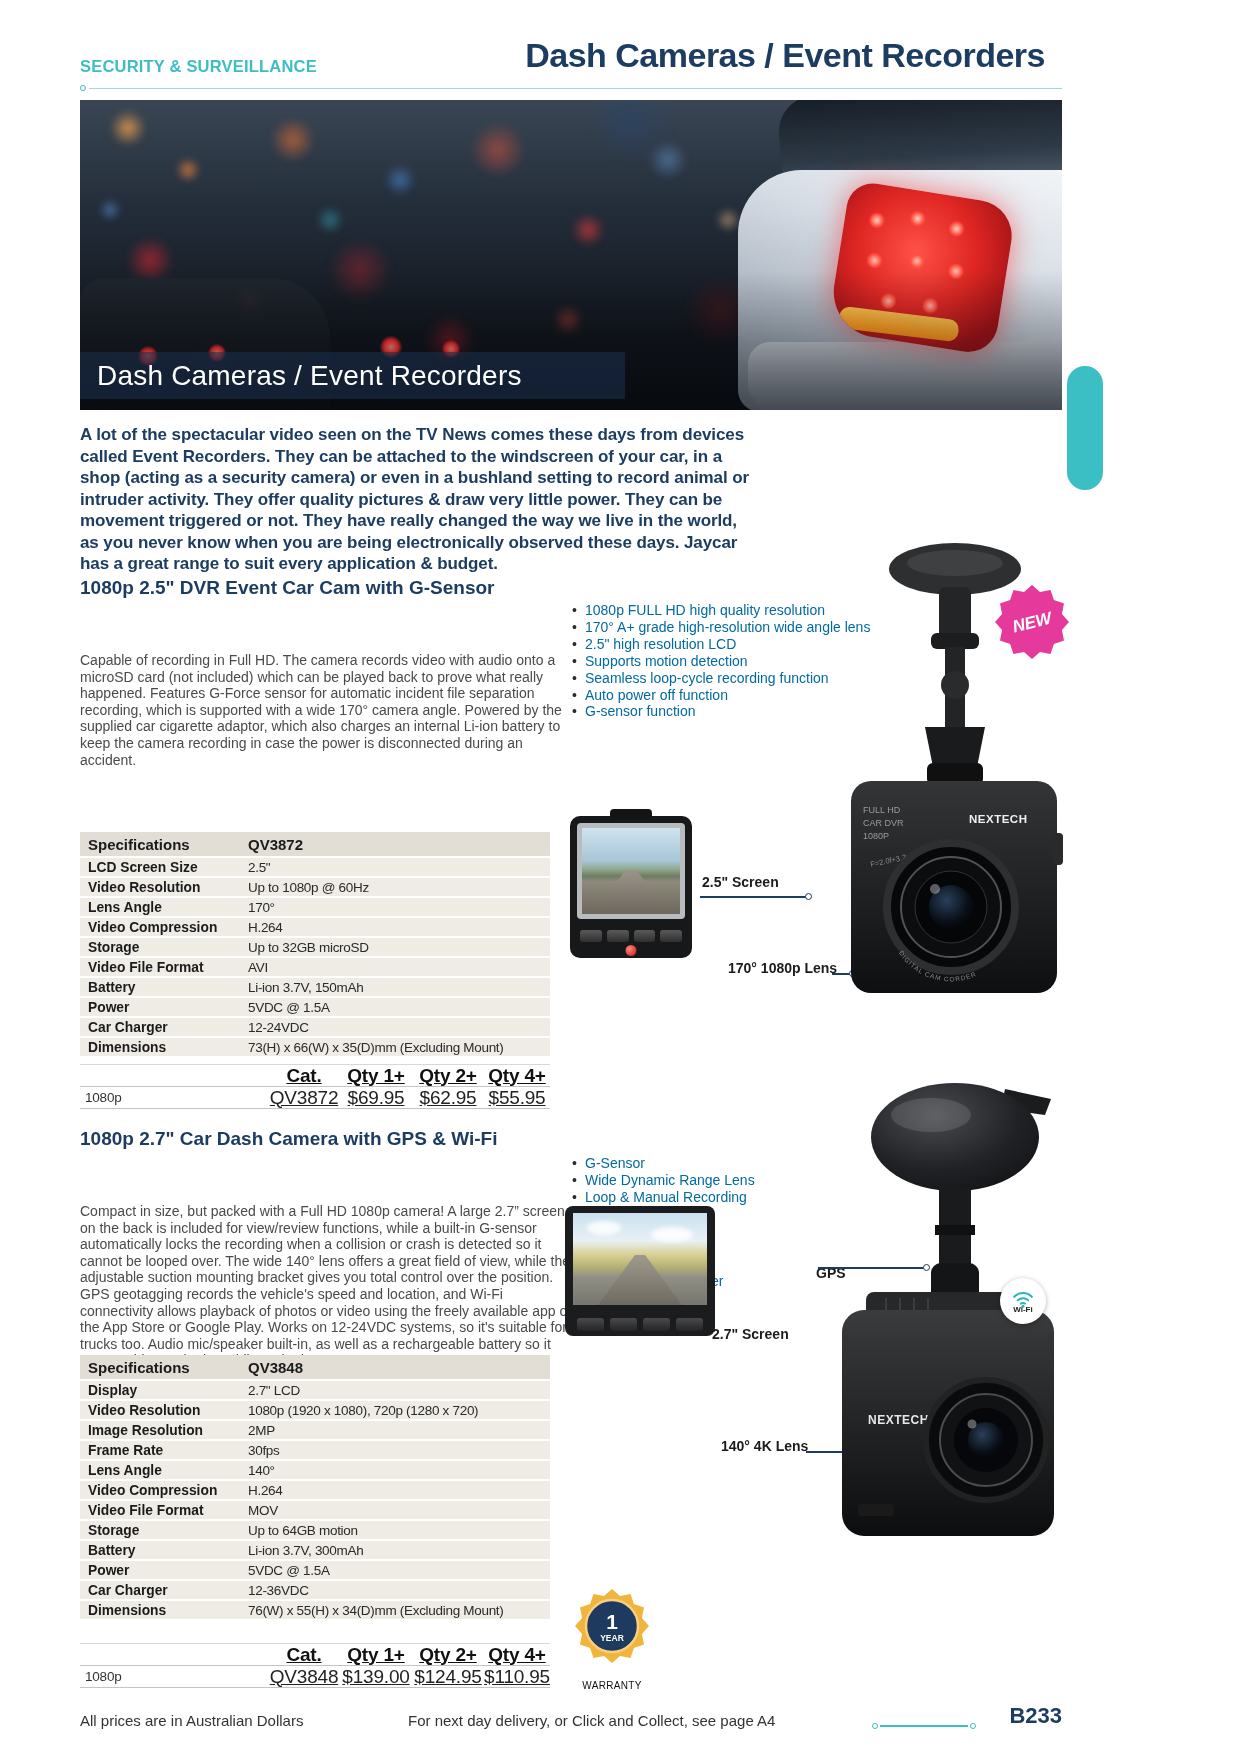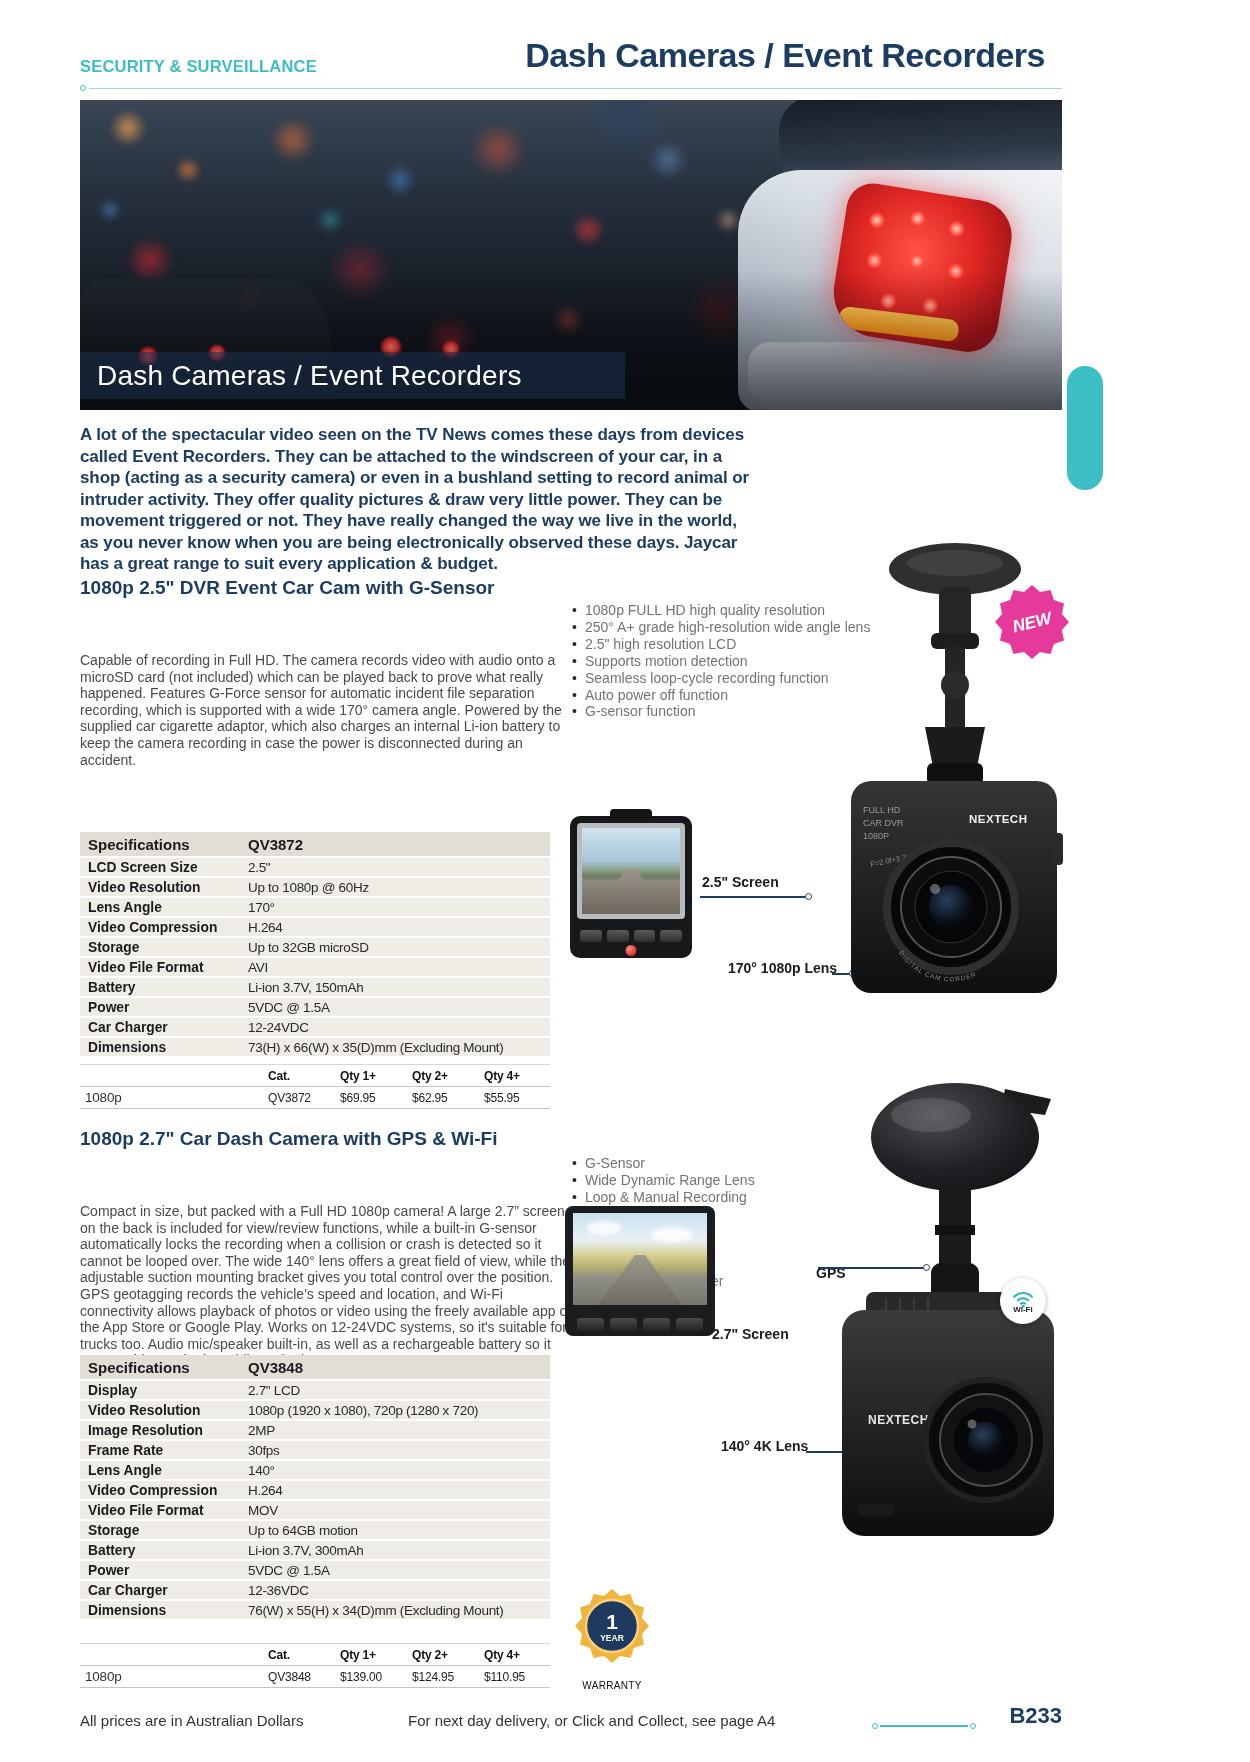--- a/index.html
+++ b/index.html
@@ -74,21 +74,21 @@
     background:#3BBEC4; border-radius:18px; }
 
   
   .intro { position:absolute; left:80px; top:424px; width:672px; font-size:17px; font-weight:bold;
     color:#1C3D61; line-height:21.5px; letter-spacing:-.1px; }
 
   
   .prod-title { position:absolute; left:80px; font-size:19px; font-weight:bold; color:#1C3D61; }
   .prod-desc { position:absolute; left:80px; width:497px; font-size:14px; line-height:16.6px; color:#4a4a4a;margin-top:48px; }
   .bullets { position:absolute; left:572px; list-style:none; width:322px; font-size:14px;
-    line-height:16.9px; color:#737373; }
+    line-height:16.9px; color:#0369a1; }
   .bullets li { position:relative; padding-left:13px; }
   .bullets li::before { content:"•"; position:absolute; left:0; top:0; color:#2b2b2b; }
 
   
   .spec-table { position:absolute; left:80px; width:470px; }
   .spec-head { display:grid; grid-template-columns:168px 1fr; background:#E2DED6; height:24px;
     align-items:center; margin-bottom:2px; }
   .spec-head span { font-size:15px; font-weight:bold; color:#1b1b1b; }
   .spec-head span:first-child { padding-left:8px; }
   .spec-row { display:grid; grid-template-columns:168px 1fr; background:#EFECE6; height:18px;
@@ -96,21 +96,21 @@
   .spec-label { font-size:13.8px; font-weight:bold; color:#1b1b1b; padding-left:8px; white-space:nowrap; }
   .spec-value { font-size:13.5px; color:#2a2a2a; letter-spacing:-.3px; white-space:nowrap; }
 
   
   .price-table { position:absolute; left:80px; width:470px; border-top:1px solid #d8d8d8; }
   .price-head, .price-row { display:flex; align-items:center; height:22px; }
   .price-head { border-bottom:1px solid #c4c4c4; font-weight:bold; }
   .price-row  { border-bottom:1px solid #c4c4c4; }
   .p-label { width:190px; font-size:13.5px; color:#333; padding-left:5px; letter-spacing:-.2px; }
   .p-cells { display:flex; flex:1; }
-  .p-cell { width:72px; text-align:left; font-size:12px; color:#222; letter-spacing:-.2px; }
+  .p-cell { width:72px; text-align:center; font-size:19px; color:#222; letter-spacing:-.2px;text-decoration:underline; }
   .p-cell:last-child { width:66px; }
   .price-head .p-cell { color:#111; }
 
   
   .callout-label { position:absolute; font-size:14px; font-weight:bold; color:#1b1b1b; white-space:nowrap; }
   .leader { position:absolute; background:#1C3D61; }
   .leader-dot { position:absolute; width:7px; height:7px; border:1.5px solid #1C3D61; border-radius:50%;
     background:#fff; }
 
   
@@ -198,21 +198,21 @@
 
   <div class="teal-tab"></div>
 
   <p class="intro">A lot of the spectacular video seen on the TV News comes these days from devices called Event Recorders. They can be attached to the windscreen of your car, in a shop (acting as a security camera) or even in a bushland setting to record animal or intruder activity. They offer quality pictures &amp; draw very little power. They can be movement triggered or not. They have really changed the way we live in the world, as you never know when you are being electronically observed these days. Jaycar has a great range to suit every application &amp; budget.</p>
 
   <h2 class="prod-title" style="top:577px;">1080p 2.5" DVR Event Car Cam with G-Sensor</h2>
   <p class="prod-desc" style="top:604px;">Capable of recording in Full HD. The camera records video with audio onto a microSD card (not included) which can be played back to prove what really happened. Features G-Force sensor for automatic incident file separation recording, which is supported with a wide 170° camera angle. Powered by the supplied car cigarette adaptor, which also charges an internal Li-ion battery to keep the camera recording in case the power is disconnected during an accident.</p>
   <ul class="bullets" style="top:602px;">
 
   <li>1080p FULL HD high quality resolution</li>
-      <li>250° A+ grade high-resolution wide angle lens</li>
+      <li>170° A+ grade high-resolution wide angle lens</li>
       <li>2.5" high resolution LCD</li>
       <li>Supports motion detection</li>
       <li>Seamless loop-cycle recording function</li>
       <li>Auto power off function</li>
       <li>G-sensor function</li>
     </ul>
 
   <div class="spec-table" style="top:832px;">
     <div class="spec-head">
       <span>Specifications</span>

